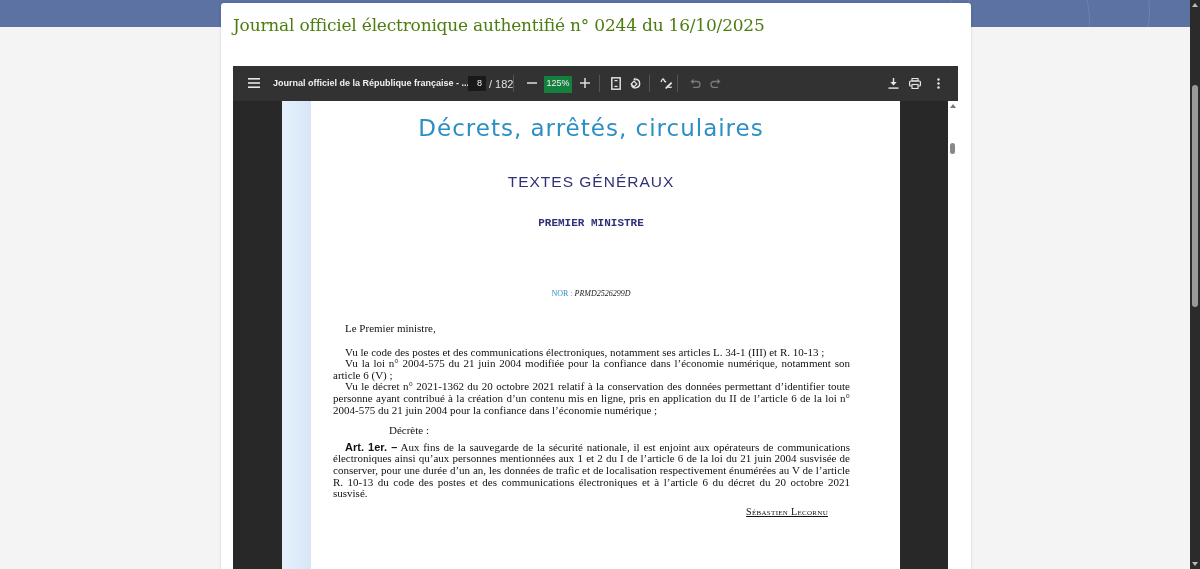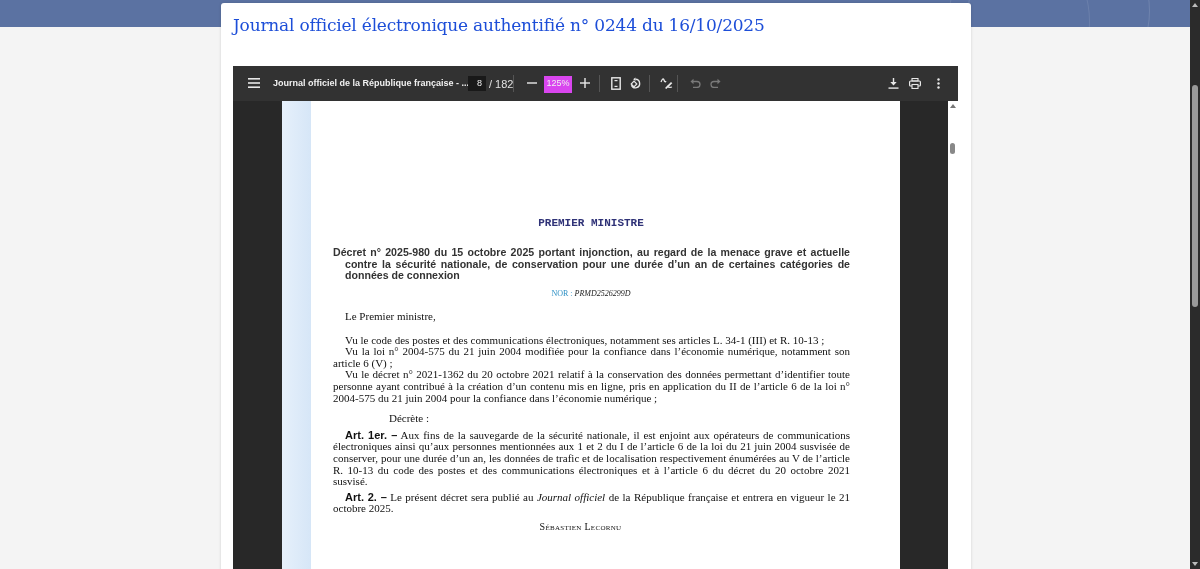--- a/index.html
+++ b/index.html
@@ -40,21 +40,21 @@
   }
   .card {
     position: absolute; left: 221px; top: 3px; width: 750px; height: 570px;
     background: #fff;
     border-radius: 3px;
     box-shadow: 0 0 3px rgba(0,0,0,0.15);
   }
   .card-title {
     position: absolute; left: 12px; top: 12px;
     font-family: "DejaVu Serif", serif;
-    font-size: 17px; color: #1d4ed8; letter-spacing: -0.2px;
+    font-size: 17px; color: #4d7c0f; letter-spacing: -0.2px;
     font-weight: normal;
   }
   .viewer {
     position: absolute; left: 12px; top: 63px; width: 725px; height: 510px;
     background: #282828;
   }
   .toolbar {
     position: absolute; left: 0; top: 0; width: 725px; height: 35px;
     background: #323232;
     display: flex; align-items: center;
@@ -73,21 +73,21 @@
   .page-input {
     position: absolute; left: 235px; top: 10px; width: 18px; height: 15px;
     background: #191919; color: #f1f1f1; font-size: 9px; text-align: right;
     padding-right: 4px; line-height: 15px;
   }
   .page-total { position: absolute; left: 256px; top: 12px; font-size: 11px; color: #e0e0e0; }
   .sep { position: absolute; top: 9px; width: 1px; height: 17px; background: #555; }
   .zoom-minus { position: absolute; left: 289px; top: 7px; }
   .zoom-value {
     position: absolute; left: 311px; top: 10px; width: 28px; height: 17px;
-    background: #d946ef; color: #f1f1f1; font-size: 9px; text-align: center; line-height: 15px;
+    background: #15803d; color: #f1f1f1; font-size: 9px; text-align: center; line-height: 15px;
   }
   .zoom-plus { position: absolute; left: 342px; top: 7px; }
   .fit-icon { position: absolute; left: 373px; top: 7px; }
   .rotate-icon { position: absolute; left: 392px; top: 7px; }
   .annotate-icon { position: absolute; left: 423px; top: 7px; }
   .undo-icon { position: absolute; left: 452px; top: 7px; color: #777; }
   .redo-icon { position: absolute; left: 472px; top: 7px; color: #777; }
   .download-icon { position: absolute; left: 650px; top: 7px; }
   .print-icon { position: absolute; left: 672px; top: 7px; }
   .more-icon { position: absolute; left: 695px; top: 7px; }
@@ -134,29 +134,29 @@
   .nor {
     position: absolute; left: 0; width: 560px; top: 188px; text-align: center;
     font-family: Liberation Serif, serif; font-size: 8px; color: #2c8fc4;
   }
   .nor .nor-code { font-style: italic; color: #222; }
   .body-text {
     position: absolute; left: 22px; width: 517px; top: 210px;
     font-family: "Liberation Serif", serif; font-size: 11px; color: #111; line-height: 11.6px;
   }
   .body-text p { text-align: justify; text-indent: 12px; margin-bottom: 0; }
-  .body-text p.first { margin-top: 0; }
+  .body-text p.first { margin-top: 12px; }
   .body-text p.gap { margin-top: 12px; }
   .body-text p.decrete { text-indent: 56px; margin-top: 9px; margin-bottom: 5px; }
   .body-text .art-label { font-family: "Liberation Sans", sans-serif; font-weight: bold; }
   .body-text p.art { margin-bottom: 4px; }
   .body-text p.fait { margin-top: 4px; }
   .signature {
-    text-align: center; margin-top: 6px; padding-right: 22px;
-    font-variant: small-caps; font-size: 10px; letter-spacing: 0.3px;
+    text-align: right; margin-top: 6px; padding-right: 22px;
+    font-variant: small-caps; font-size: 10px; letter-spacing: 0.3px; text-decoration: underline;
   }
 </style>
 </head>
 <body>
 
 <div class="top-banner"></div>
 
 <div class="page-scrollbar">
   <div class="arrow-up"></div>
   <div class="thumb"></div>
@@ -257,34 +257,34 @@
             <circle cx="1.5" cy="5.5" r="1.2" fill="#e8e8e8"></circle>
             <circle cx="1.5" cy="9.5" r="1.2" fill="#e8e8e8"></circle>
           </svg>
       </span>
     </div>
 
     <div class="pdf-scroll-area">
       <div class="pdf-page">
         <div class="page-margin-band"></div>
         <div class="page-content">
+          <div class="section-title">Décrets, arrêtés, circulaires</div>
+          <div class="subsection-title">TEXTES GÉNÉRAUX</div>
           <div class="ministry">PREMIER MINISTRE</div>
-          <div class="decree-title">Décret n° 2025-980 du 15 octobre 2025 portant injonction, au regard de la menace grave et actuelle contre la sécurité nationale, de conservation pour une durée d’un an de certaines catégories de données de connexion</div>
           <div class="nor">
             <span>NOR : </span><span class="nor-code">PRMD2526299D</span>
           </div>
 
           <div class="body-text">
             <p class="first">Le Premier ministre,</p>
             <p class="gap">Vu le code des postes et des communications électroniques, notamment ses articles L. 34-1 (III) et R. 10-13 ;</p>
             <p>Vu la loi n° 2004-575 du 21 juin 2004 modifiée pour la confiance dans l’économie numérique, notamment son article 6 (V) ;</p>
             <p>Vu le décret n° 2021-1362 du 20 octobre 2021 relatif à la conservation des données permettant d’identifier toute personne ayant contribué à la création d’un contenu mis en ligne, pris en application du II de l’article 6 de la loi n° 2004-575 du 21 juin 2004 pour la confiance dans l’économie numérique ;</p>
             <p class="decrete">Décrète :</p>
             <p class="art"><span class="art-label">Art. 1er. –</span><span> Aux fins de la sauvegarde de la sécurité nationale, il est enjoint aux opérateurs de communications électroniques ainsi qu’aux personnes mentionnées aux 1 et 2 du I de l’article 6 de la loi du 21 juin 2004 susvisée de conserver, pour une durée d’un an, les données de trafic et de localisation respectivement énumérées au V de l’article R. 10-13 du code des postes et des communications électroniques et à l’article 6 du décret du 20 octobre 2021 susvisé.</span></p>
-            <p class="art"><span class="art-label">Art. 2. –</span><span> Le présent décret sera publié au </span><i>Journal officiel</i><span> de la République française et entrera en vigueur le 21 octobre 2025.</span></p>
             <div class="signature">Sébastien Lecornu</div>
           </div>
         </div>
       </div>
     </div>
 
     <div class="pdf-vscroll">
       <div class="arrow-up"></div>
       <div class="thumb"></div>
     </div>

